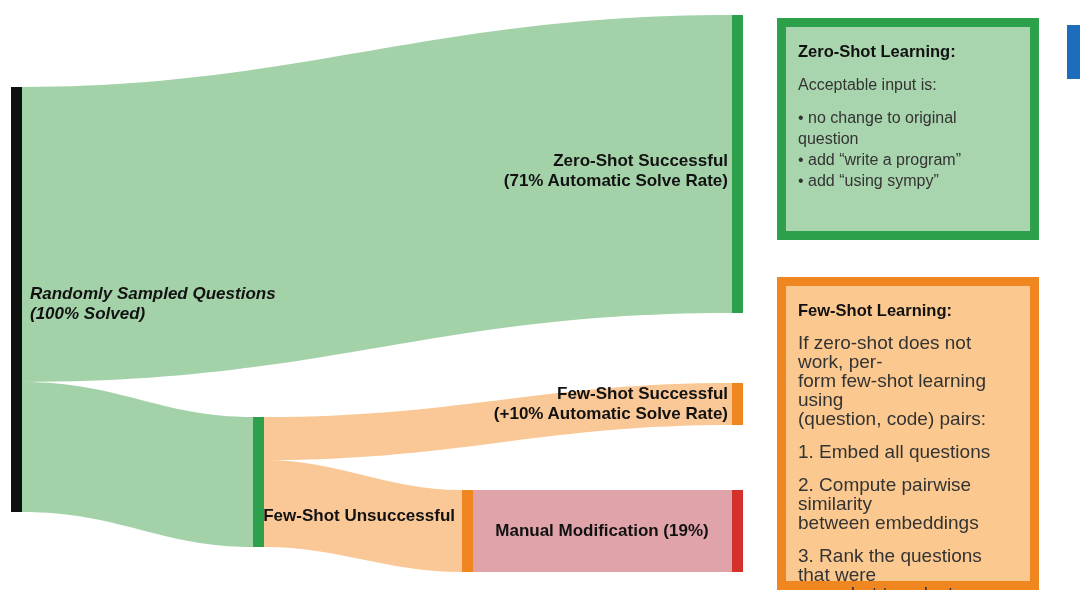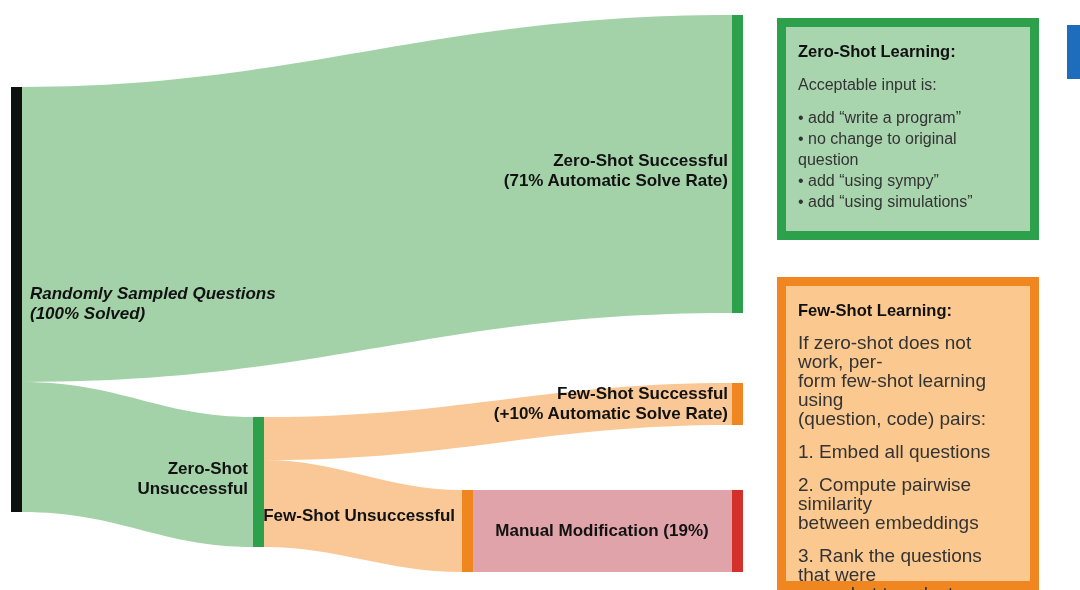--- a/index.html
+++ b/index.html
@@ -83,34 +83,31 @@
     <rect x="732" y="15" width="11" height="298" fill="#2ca04a"></rect>
     <rect x="732" y="383" width="11" height="42" fill="#f0861f"></rect>
     <rect x="462" y="490" width="11" height="82" fill="#f0861f"></rect>
     <rect x="732" y="490" width="11" height="82" fill="#d5312b"></rect>
   </svg>
 
   <div class="sankey-label" style="left:30px; top:284px;font-style:italic;">Randomly Sampled Questions
 (100% Solved)</div>
   <div class="sankey-label align-right" style="right:352px; top:151px;">Zero-Shot Successful
 (71% Automatic Solve Rate)</div>
-  <div class="sankey-label align-right" style="right:832px; top:459px;">Zero-Shot
-Unsuccessful</div>
   <div class="sankey-label align-right" style="right:352px; top:384px;">Few-Shot Successful
 (+10% Automatic Solve Rate)</div>
   <div class="sankey-label align-right" style="right:625px; top:506px;">Few-Shot Unsuccessful</div>
   <div class="sankey-label align-center" style="left:472px; top:521px; width:260px;">Manual Modification (19%)</div>
 
   <div class="note-box green" style="background: rgb(169, 213, 174);">
     <div class="note-title">Zero-Shot Learning:</div>
     <div class="note-body note-intro">Acceptable input is:</div>
+    <div class="note-body bullet-line">• no change to original question</div>
     <div class="note-body bullet-line">• add “write a program”</div>
-    <div class="note-body bullet-line">• no change to original question</div>
     <div class="note-body bullet-line">• add “using sympy”</div>
-    <div class="note-body bullet-line">• add “using simulations”</div>
   </div>
 
   <div class="note-box orange" style="background: rgb(251, 201, 143);">
     <div class="note-title">Few-Shot Learning:</div>
     <div class="note-block">If zero-shot does not work, per-
 form few-shot learning using
 (question, code) pairs:</div>
     <div class="note-block">1. Embed all questions</div>
     <div class="note-block">2. Compute pairwise similarity
 between embeddings</div>

